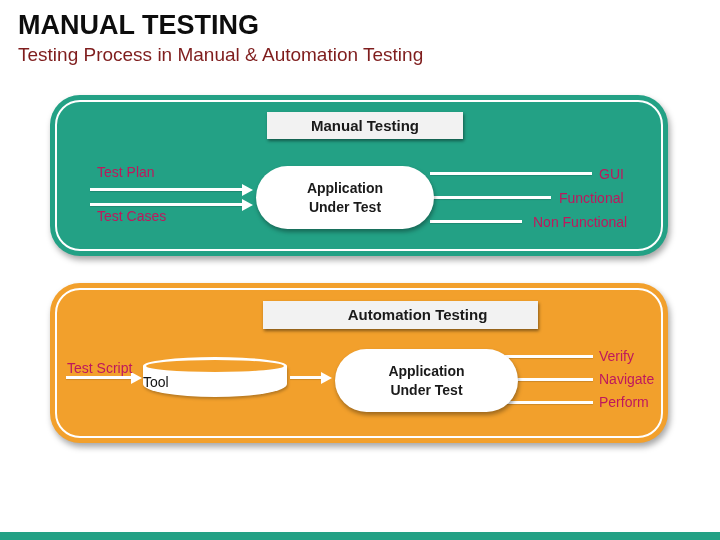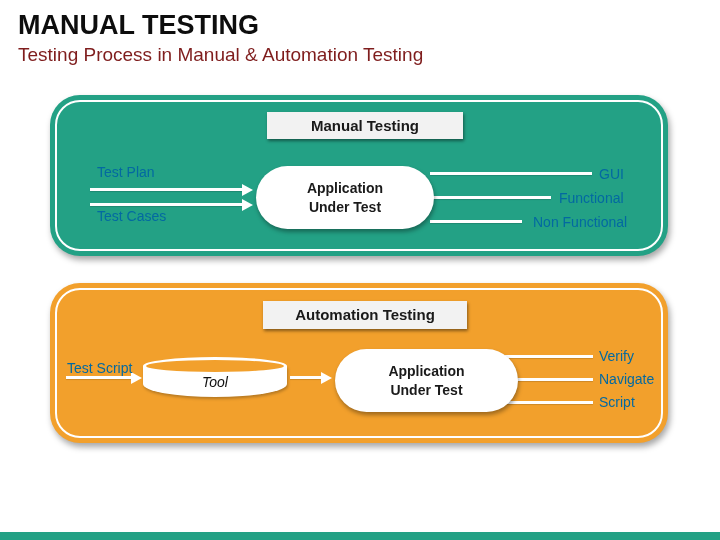--- a/index.html
+++ b/index.html
@@ -13,43 +13,43 @@
   .panel { position:absolute; left:50px; width:618px; border-radius:30px;
            box-shadow:2px 4px 6px rgba(0,0,0,0.35); }
   .panel-green  { top:95px;  height:161px; background:#23A185; }
   .panel-orange { top:283px; height:160px; background:#F2A02C; }
   .panel-inner { position:absolute; left:5px; top:5px; right:5px; bottom:5px;
                  border:2px solid #fff; border-radius:25px; pointer-events:none; }
 
   .header-box { position:absolute; background:#F2F2F2; box-shadow:1px 2px 3px rgba(0,0,0,0.45);
                 text-align:center; font-weight:bold; font-size:15px; color:#1a1a1a; z-index:3; }
   .header-manual     { left:267px; top:112px; width:196px; height:27px; line-height:27px; }
-  .header-automation { left:263px; top:301px; width:204px; height:28px; line-height:28px; }
+  .header-automation { left:263px; top:301px; width:241px; height:28px; line-height:28px;padding-left:34px; }
 
-  .wlabel { position:absolute; color:#0369a1; font-size:14px; z-index:2; white-space:nowrap; }
+  .wlabel { position:absolute; color:#be185d; font-size:14px; z-index:2; white-space:nowrap; }
 
   .hline { position:absolute; height:3px; background:#ffffff; z-index:1;
            box-shadow:0 1px 1px rgba(0,0,0,0.15); }
   .ahead { position:absolute; width:0; height:0; z-index:1;
            border-left:11px solid #fff; border-top:6px solid transparent; border-bottom:6px solid transparent; }
 
   .stadium { position:absolute; background:#ffffff; border-radius:33px;
              box-shadow:1px 3px 4px rgba(0,0,0,0.35);
              display:flex; flex-direction:column; align-items:center; justify-content:center;
              font-size:14px; font-weight:600; color:#1a1a1a; line-height:1.35; z-index:2; text-align:right; }
   .stadium-manual { left:256px; top:166px; width:178px; height:63px; }
   .stadium-auto   { left:335px; top:349px; width:183px; height:63px; }
 
   .cyl-body  { position:absolute; left:143px; top:366px; width:144px; height:31px; background:#fff;
                border-radius:0 0 72px 72px / 0 0 13px 13px; z-index:2;
                box-shadow:1px 2px 3px rgba(0,0,0,0.25); }
   .cyl-top   { position:absolute; left:143px; top:357px; width:144px; height:18px; background:#F2A02C;
                border:3px solid #fff; border-radius:50%; box-sizing:border-box; z-index:3; }
-  .cyl-label { position:absolute; left:143px; top:374px; width:144px; text-align:center;
-               font-size:14px; color:#111; z-index:4;font-style:italic; }
+  .cyl-label { position:absolute; left:143px; top:374px; width:144px; 
+               font-size:14px; color:#111; z-index:4; }
 
   
   .lbl-test-plan  { left:97px;  top:164px; }
   .lbl-test-cases { left:97px;  top:208px; }
   .ln-in1 { left:90px; top:188px; width:152px; }
   .ah-in1 { left:242px; top:184px; }
   .ln-in2 { left:90px; top:203px; width:152px; }
   .ah-in2 { left:242px; top:199px; }
   .ln-gui { left:430px; top:172px; width:162px; }
   .ln-fun { left:430px; top:196px; width:121px; }
@@ -128,16 +128,16 @@
   <div class="stadium stadium-auto">
     <span>Application</span>
     <span>Under Test</span>
   </div>
 
   <div class="hline ln-verify"></div>
   <div class="hline ln-navigate"></div>
   <div class="hline ln-perform"></div>
   <div class="wlabel lbl-verify">Verify</div>
   <div class="wlabel lbl-navigate">Navigate</div>
-  <div class="wlabel lbl-perform">Script</div>
+  <div class="wlabel lbl-perform">Perform</div>
 
   <div class="footer-bar"></div>
 </div>
 
 </body></html>

